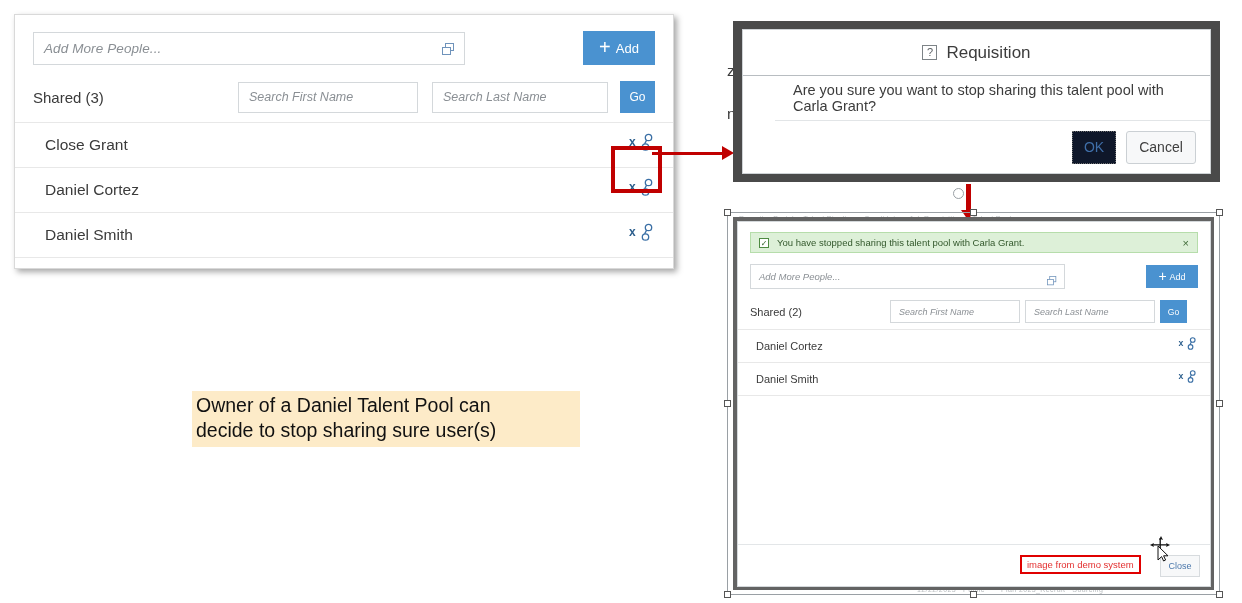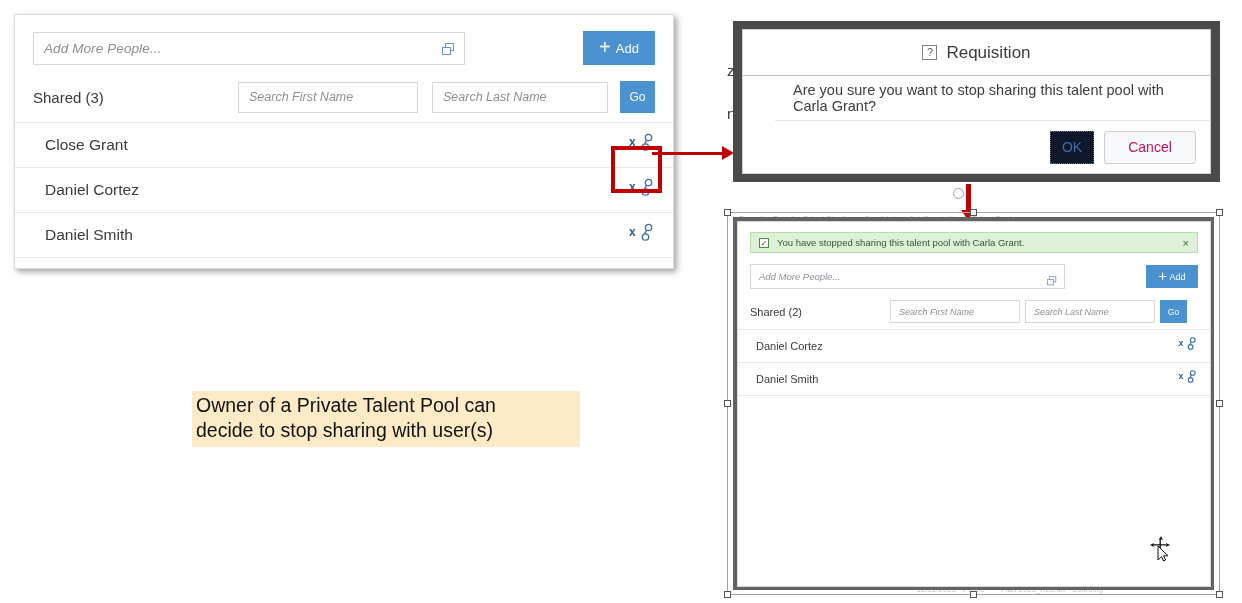--- a/index.html
+++ b/index.html
@@ -135,24 +135,24 @@
     display:flex; align-items:center; justify-content:flex-end;
     gap: 10px; padding-right: 14px;
   }
   .btn-ok {
     width: 44px; height: 33px;
     border: 1px dotted #6f6f6f;
     background: #0f172a;
     color: #3f6ea8; font-size: 14px; cursor:pointer;
   }
   .btn-cancel {
-    width: 92px; height: 33px;
+    width: 70px; height: 33px;
     border: 1px solid #cbd0d4; border-radius: 3px;
     background: #f7f8f9;
-    color: #be185d; font-size: 14px; cursor:pointer;text-align:center;
+    color: #404040; font-size: 14px; cursor:pointer;text-align:center;
   }
 
   
   .bg-letter {
     position:absolute; color:#3b3b3b; font-size: 15.5px;
   }
 
   
   .share2-wrap {
     position: absolute; left: 727px; top: 212px;
@@ -353,22 +353,22 @@
           <circle cx="16.5" cy="15" r="3.2" fill="none" stroke="#3a6fa5" stroke-width="1.3"></circle>
           <line x1="17.6" y1="8.3" x2="15.6" y2="11.9" stroke="#3a6fa5" stroke-width="1.3"></line>
         </svg>
       </span>
     </div>
 
     <div class="highlight-box"></div>
   </div>
 
   <div class="note">
-    <div>Owner of a Private Talent Pool can</div>
-    <div>decide to stop sharing with user(s)</div>
+    <div>Owner of a Daniel Talent Pool can</div>
+    <div>decide to stop sharing sure user(s)</div>
   </div>
 
   <div class="arrow-h" style="left:652px; top:152px; width:72px;"></div>
   <div class="arrow-head-r" style="left:722px; top:146px;"></div>
 
   <div class="bg-letter" style="left:727px; top:62px;">z</div>
   <div class="bg-letter" style="left:727px; top:105px;">n</div>
 
   <div class="conf-frame">
     <div class="conf-dialog">
@@ -450,20 +450,24 @@
               <text x="0" y="14" font-family="Liberation Sans, sans-serif" font-size="12" font-weight="bold" fill="#2b5d8c">x</text>
               <circle cx="19.5" cy="5.5" r="3.2" fill="none" stroke="#3a6fa5" stroke-width="1.5"></circle>
               <circle cx="16.5" cy="15" r="3.2" fill="none" stroke="#3a6fa5" stroke-width="1.5"></circle>
               <line x1="17.6" y1="8.3" x2="15.6" y2="11.9" stroke="#3a6fa5" stroke-width="1.5"></line>
             </svg>
           </span>
         </div>
 
         <div class="share2-spacer"></div>
 
+        <div class="share2-foot">
+          <div class="demo-tag">image from demo system</div>
+          <button class="close-btn">Close</button>
+        </div>
 
       </div>
     </div>
 
     <div class="handle" style="left:-3px; top:-3px;"></div>
     <div class="handle" style="left:243px; top:-3px;"></div>
     <div class="handle" style="left:489px; top:-3px;"></div>
     <div class="handle" style="left:-3px; top:188px;"></div>
     <div class="handle" style="left:489px; top:188px;"></div>
     <div class="handle" style="left:-3px; top:379px;"></div>

